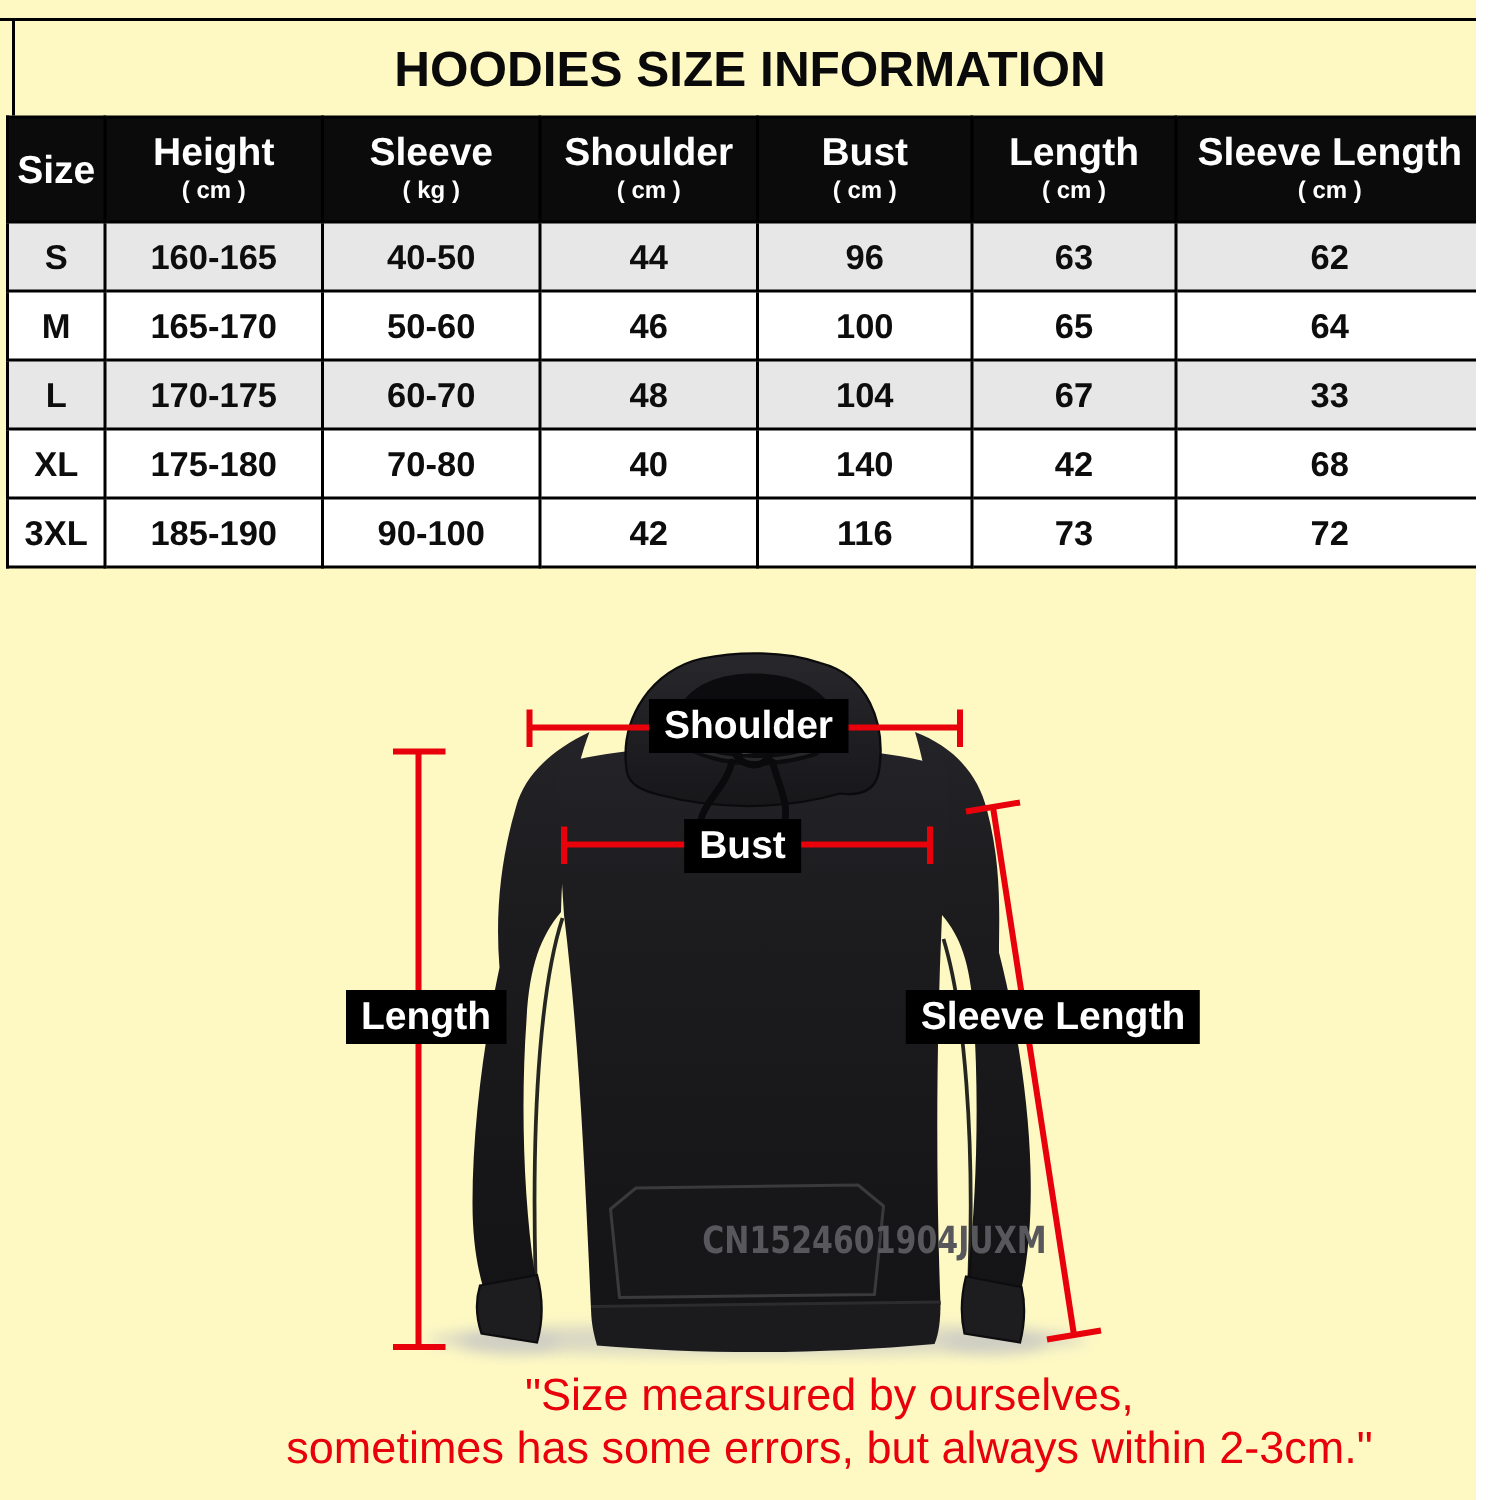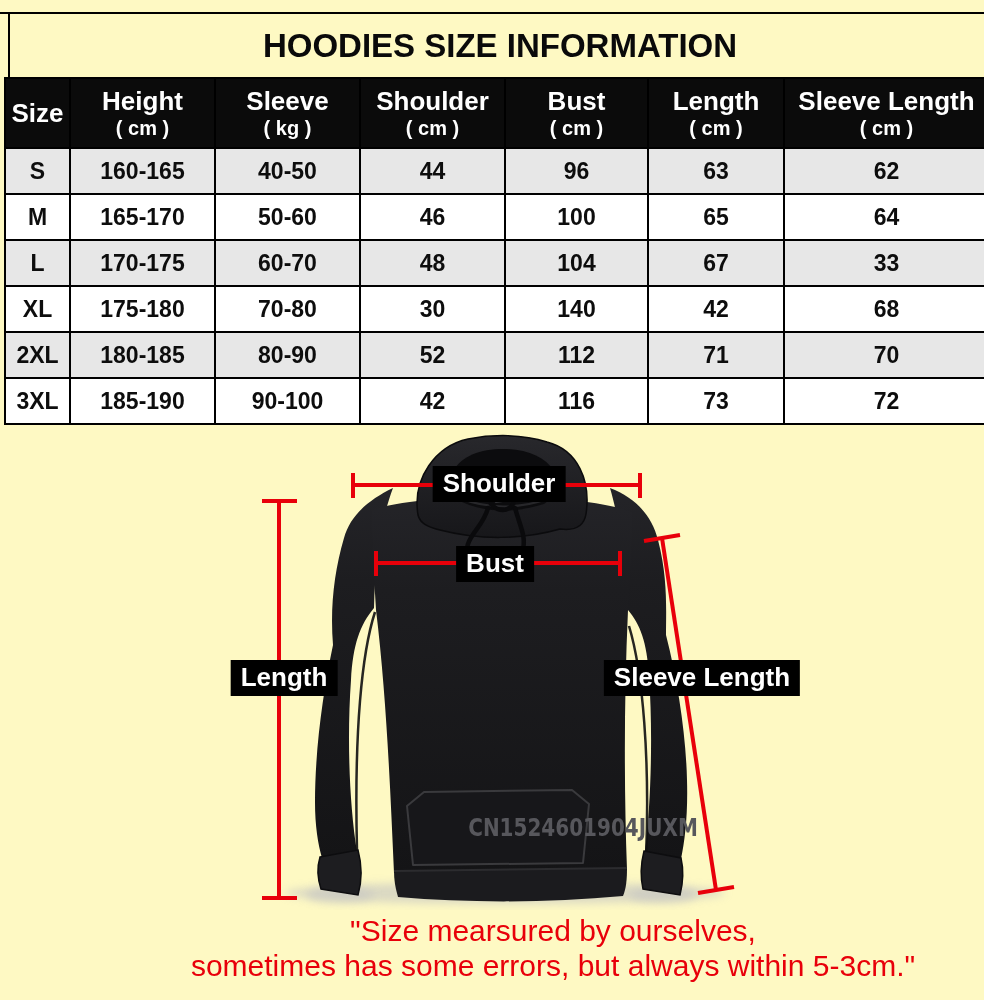--- a/index.html
+++ b/index.html
@@ -17,21 +17,21 @@
   .title-box span{font-size:33px;font-weight:bold;letter-spacing:0px;color:#0a0a0a;}
   
   table.size-table{
     position:absolute;top:77px;left:4px;width:984px;border-collapse:collapse;table-layout:fixed;padding-left:13px;
   }
   .size-table th,.size-table td{border:2px solid #000;padding:0;text-align:center;vertical-align:middle;}
   .size-table thead tr{height:70px;}
   .size-table tbody tr{height:46px;}
   .size-table th{background:#0b0b0b;color:#fff;font-weight:bold;}
   .size-table th .h-label{display:block;font-size:26px;line-height:30px;}
-  .size-table th .h-unit{display:block;font-size:20px;line-height:24px;}
+  .size-table th .h-unit{display:block;font-size:16px;line-height:24px;}
   .size-table td{font-size:23px;font-weight:bold;color:#0d0d0d;background:#fff;}
   .size-table tbody tr.alt td{background:#e7e7e7;}
   
   .figure-svg{position:absolute;top:430px;left:0;width:1000px;height:480px;}
   .m-label{
     position:absolute;transform:translate(-50%,-50%);
     background:#000;color:#fff;font-weight:bold;font-size:26px;line-height:1;
     padding:4px 10px 6px;white-space:nowrap;z-index:3;
   }
   .watermark{
@@ -123,33 +123,24 @@
         <td>60-70</td>
         <td>48</td>
         <td>104</td>
         <td>67</td>
         <td>33</td>
       </tr>
       <tr>
         <td>XL</td>
         <td>175-180</td>
         <td>70-80</td>
-        <td>30</td>
+        <td>40</td>
         <td>140</td>
         <td>42</td>
         <td>68</td>
-      </tr>
-      <tr class="alt">
-        <td>2XL</td>
-        <td>180-185</td>
-        <td>80-90</td>
-        <td>52</td>
-        <td>112</td>
-        <td>71</td>
-        <td>70</td>
       </tr>
       <tr>
         <td>3XL</td>
         <td>185-190</td>
         <td>90-100</td>
         <td>42</td>
         <td>116</td>
         <td>73</td>
         <td>72</td>
       </tr>
@@ -283,16 +274,16 @@
 
   <div class="m-label" style="left:499px;top:484px;">Shoulder</div>
   <div class="m-label" style="left:495px;top:564px;">Bust</div>
   <div class="m-label" style="left:284px;top:678px;">Length</div>
   <div class="m-label" style="left:702px;top:678px;">Sleeve Length</div>
 
   <div class="watermark">CN1524601904JUXM</div>
 
   <div class="footnote">
     <div>"Size mearsured by ourselves,</div>
-    <div>sometimes has some errors, but always within 5-3cm."</div>
+    <div>sometimes has some errors, but always within 2-3cm."</div>
   </div>
 
 </div>
 
 </body></html>

